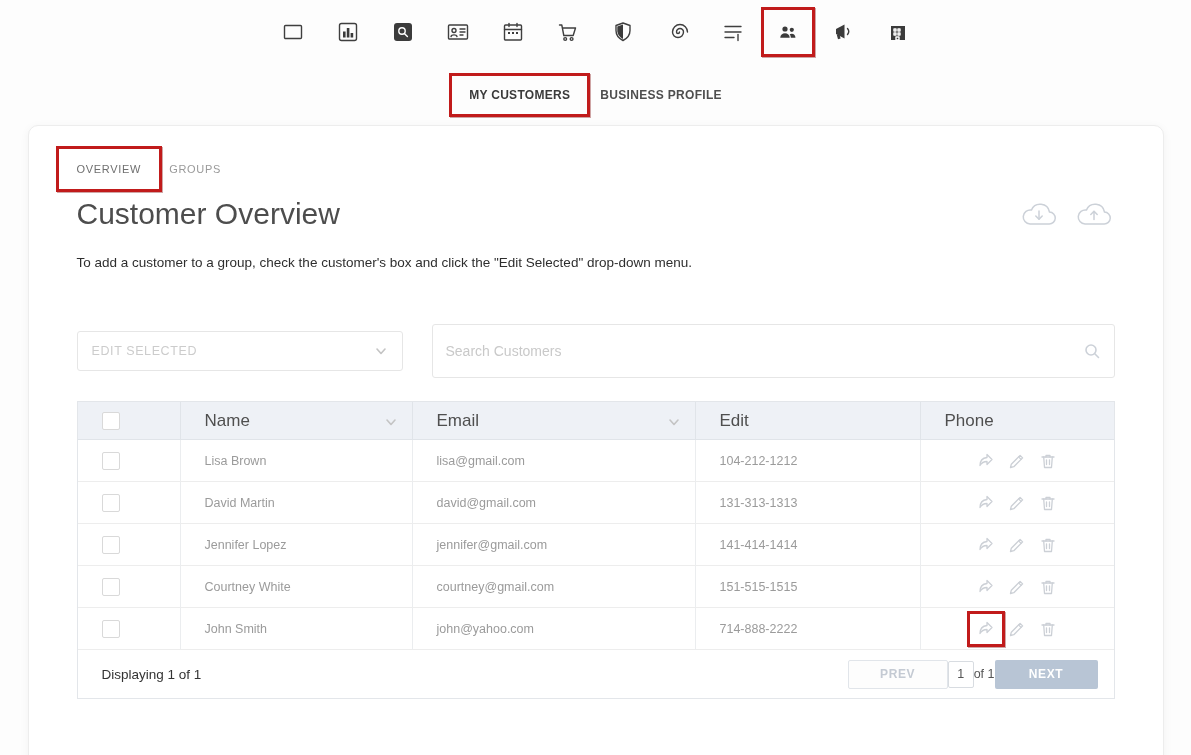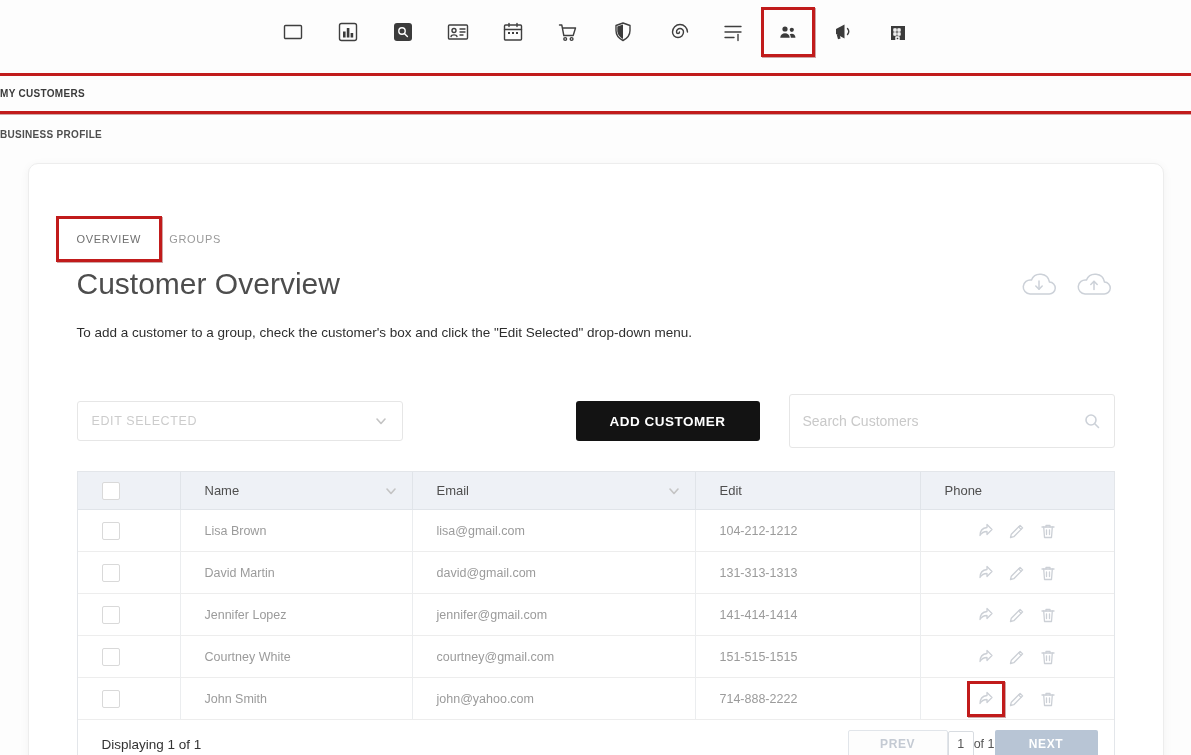--- a/index.html
+++ b/index.html
@@ -18,31 +18,31 @@
   
   .toolbar { padding-top:20px; display:flex; justify-content:center; align-items:center; gap:31px; }
   .tb-icon { width:24px; height:24px; display:block; cursor:pointer; }
   .tb-icon svg { width:24px; height:24px; display:block; stroke:#3f3f3f; fill:none;
     stroke-width:1.4; stroke-linecap:round; stroke-linejoin:round; }
   .tb-icon svg .fil { fill:#3b3b3b; stroke:none; }
   .tb-icon svg .wht { stroke:#ffffff; fill:none; }
 
   
   .top-tabs { margin-top:44px; display:flex; justify-content:center; gap:30px;
-    font-size:10px; font-weight:bold; letter-spacing:.3px;flex-direction:column; }
+    font-size:12px; font-weight:bold; letter-spacing:.3px; }
   .top-tab { cursor:pointer; color:#4e4e4e; }
   .top-tab.active { color:#3a3a3a; }
 
   
   .card { margin:23px auto 0; width:1136px; height:700px; background:#ffffff;
     border:1px solid #ededed; border-radius:10px; box-shadow:0 2px 10px rgba(0,0,0,.05);
     padding:37px 48px 0; }
 
   .page-tabs { display:flex; gap:28px; font-size:11px; letter-spacing:.7px; }
-  .page-tab { cursor:pointer; color:#9a9a9a;margin-top:32px; }
+  .page-tab { cursor:pointer; color:#9a9a9a; }
   .page-tab.active { color:#6f6f6f; }
 
   .title-row { margin-top:22px; display:flex; justify-content:space-between; align-items:center; }
   .page-title { font-size:30px; font-weight:400; color:#4d4d4d; }
   .clouds { display:flex; gap:13px; }
   .cloud { width:42px; height:32px; cursor:pointer; }
   .cloud svg { width:42px; height:32px; stroke:#ccd1d8; fill:none; stroke-width:1.5;
     stroke-linecap:round; stroke-linejoin:round; }
 
   .description { margin-top:24px; font-size:13.5px; color:#2e2e2e; }
@@ -64,21 +64,21 @@
     font-family:"Liberation Sans",sans-serif; }
   .search-box input::placeholder { color:#c9c9c9; }
   .mag { width:18px; height:18px; cursor:pointer; }
   .mag svg { width:18px; height:18px; stroke:#ccd1d8; fill:none; stroke-width:1.6; stroke-linecap:round; }
 
   
   .table { margin-top:23px; border:1px solid #e3e6ea; }
   .t-row { display:grid; grid-template-columns:103px 232px 283px 225px 1fr; align-items:stretch; }
   .t-cell { display:flex; align-items:center; padding-left:24px; border-right:1px solid #ebedef; }
   .t-cell:last-child { border-right:none; }
-  .t-head { background:#eef1f6; height:38px; font-size:13px; color:#4f4f4f; }
+  .t-head { background:#eef1f6; height:38px; font-size:17px; color:#4f4f4f; }
   .t-head .t-cell { border-right:1px solid #e0e4e9; border-bottom:1px solid #e0e4e9; }
   .t-head .t-cell:last-child { border-right:none; }
   .hdr-flex { justify-content:space-between; padding-right:14px; }
   .t-body { height:42px; font-size:12.5px; color:#9b9b9b; }
   .t-body .t-cell { border-bottom:1px solid #ededed; }
   .cb { width:18px; height:18px; border:1px solid #d9d9d9; border-radius:2px; background:#fff; cursor:pointer; }
   .edit-cell { justify-content:center; padding-left:0; gap:11px; }
   .row-ic { width:20px; height:20px; cursor:pointer; display:block; }
   .row-ic svg { width:20px; height:20px; stroke:#ccd0d6; fill:none; stroke-width:1.3;
     stroke-linecap:round; stroke-linejoin:round; display:block; }
@@ -231,21 +231,20 @@
 
   <div class="controls">
     <div class="select-box">
       <span>EDIT SELECTED</span>
       <span class="chev">
         <svg viewBox="0 0 14 14">
             <polyline points="3,5 7,9.5 11,5"></polyline>
           </svg>
       </span>
     </div>
-    <button class="add-btn">ADD CUSTOMER</button>
     <div class="search-box">
       <input type="text" placeholder="Search Customers" style="">
       <span class="mag">
         <svg viewBox="0 0 18 18">
             <circle cx="8" cy="8" r="5"></circle>
             <line x1="11.8" y1="11.8" x2="15.5" y2="15.5"></line>
           </svg>
       </span>
     </div>
   </div>

